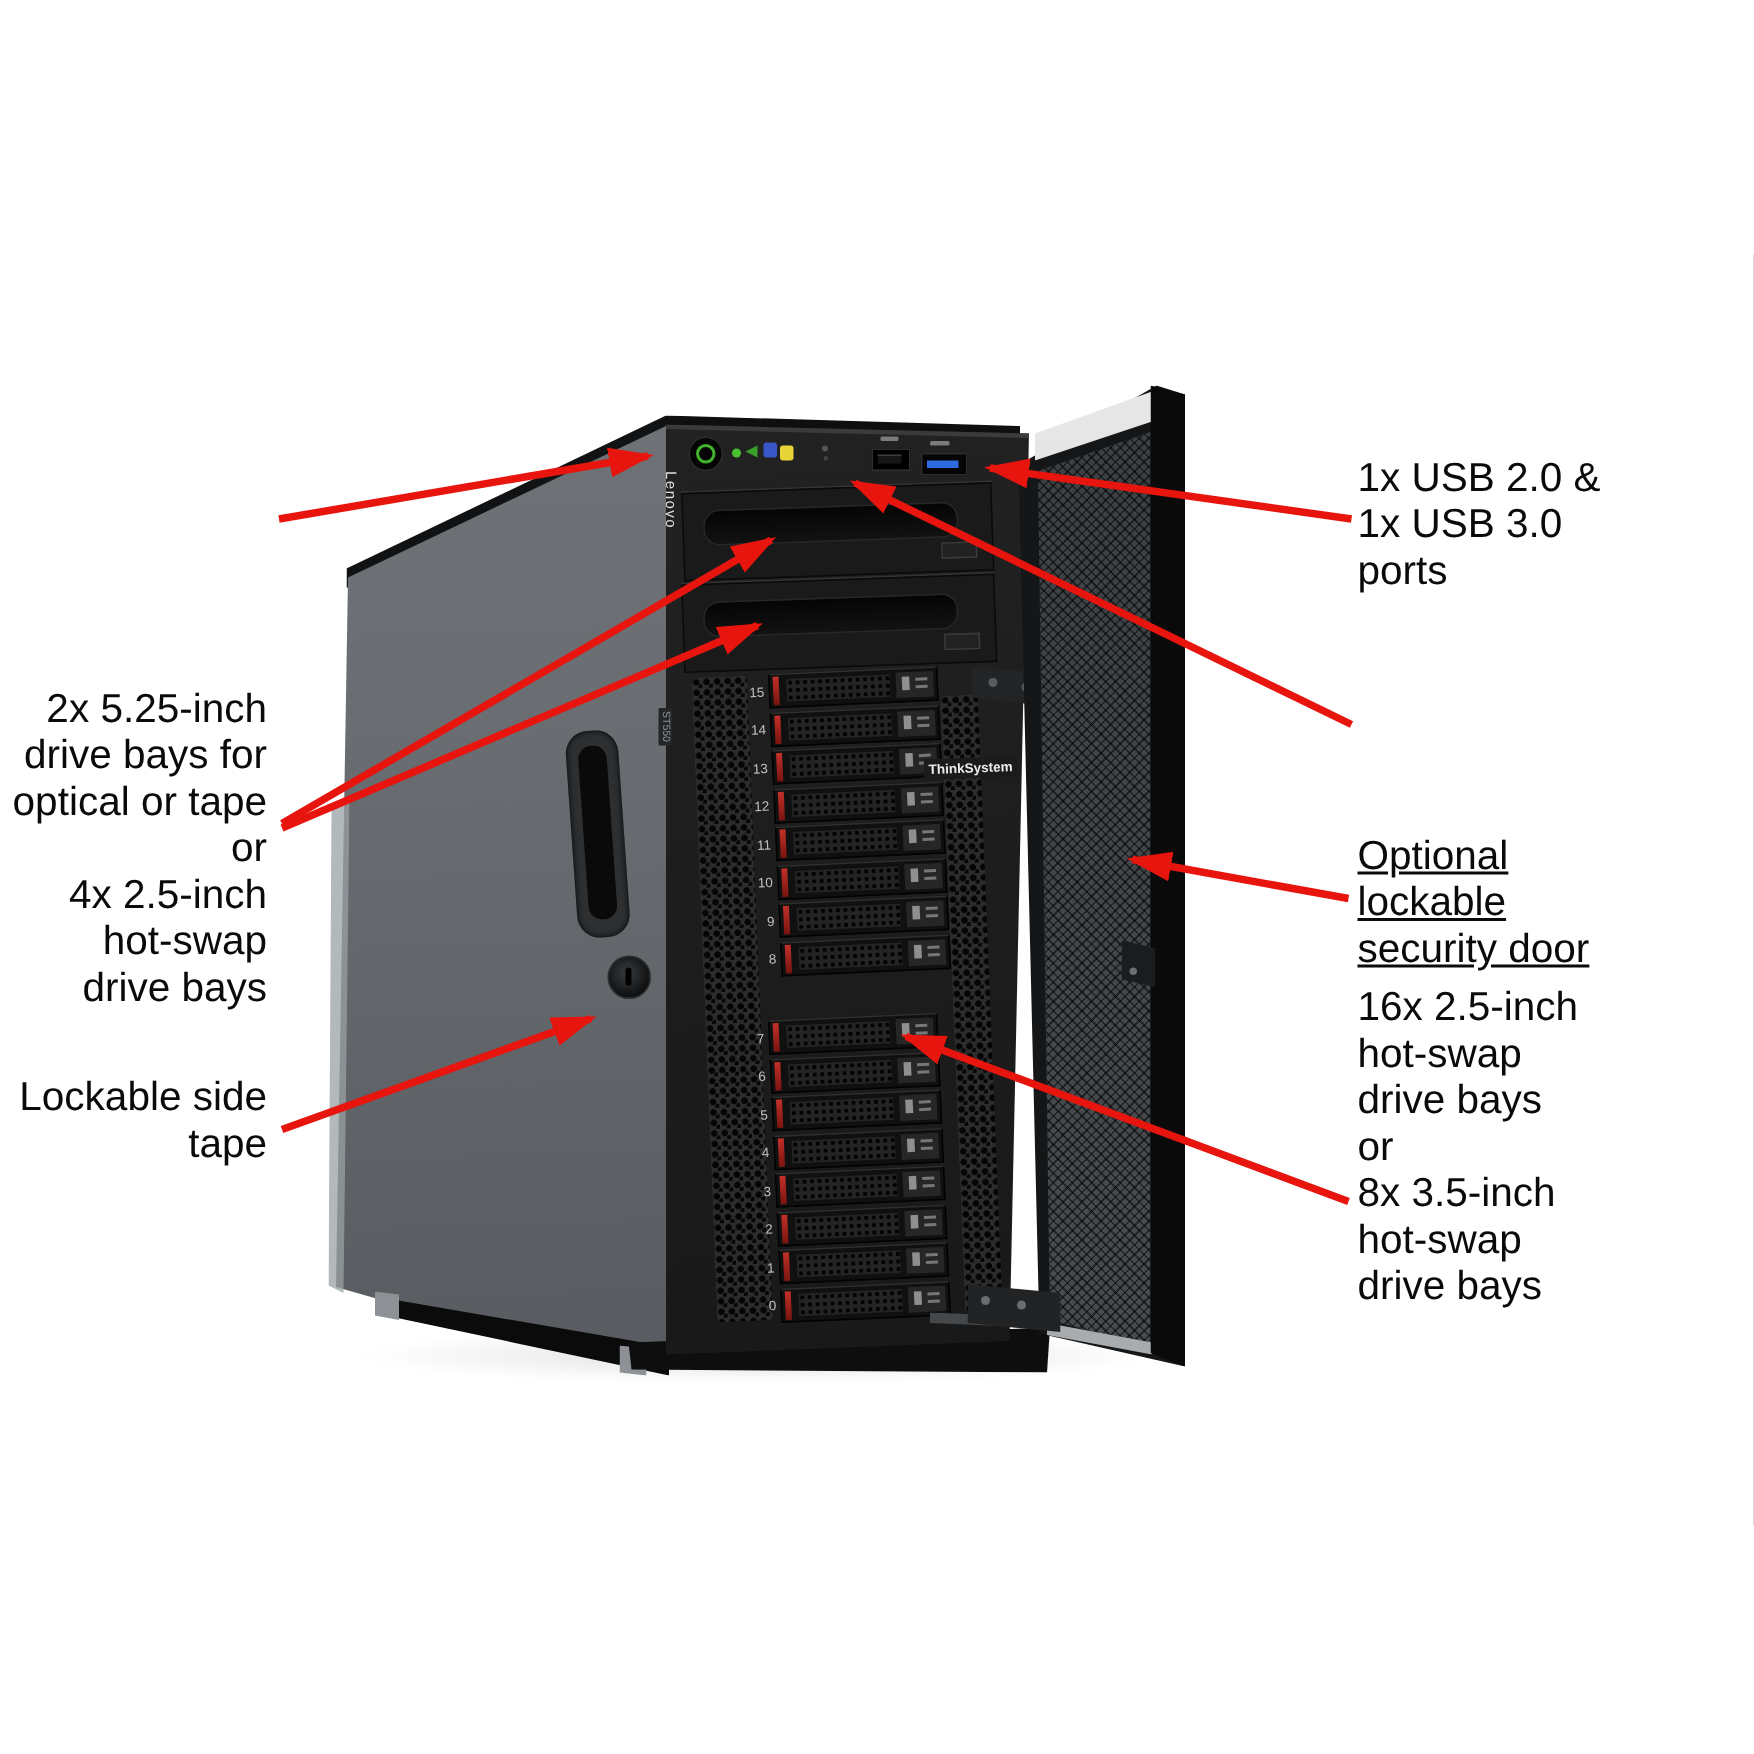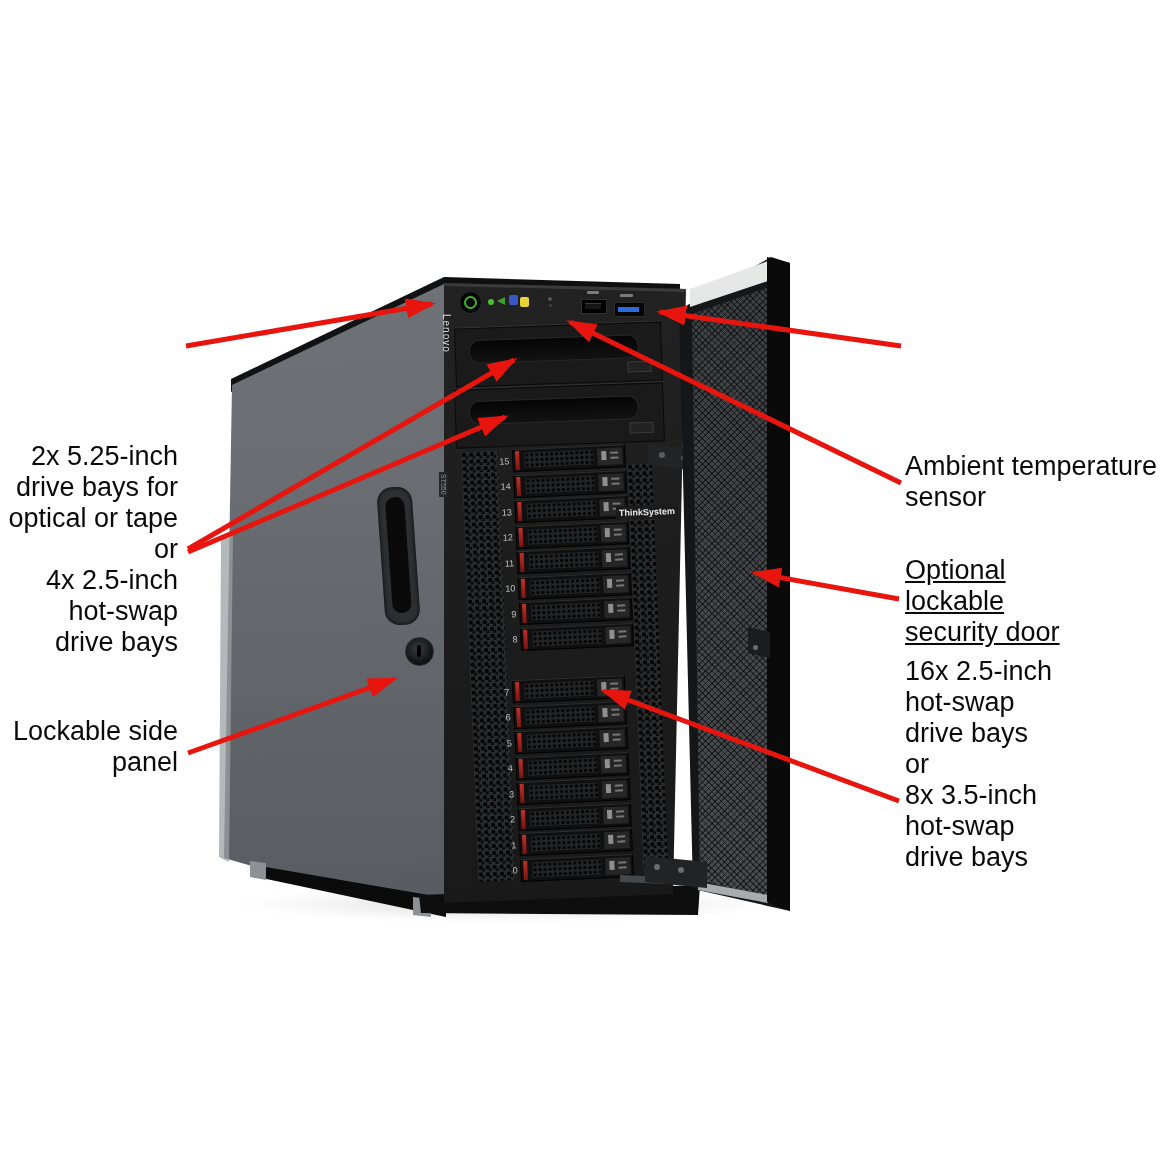--- a/index.html
+++ b/index.html
@@ -328,31 +328,32 @@
     <line class="arrow" x1="186" y1="346" x2="432" y2="304" stroke="#e8150f" stroke-width="5" marker-end="url(#ah)"></line>
     <line class="arrow" x1="188" y1="549" x2="514" y2="360" stroke="#e8150f" stroke-width="5" marker-end="url(#ah)"></line>
     <line class="arrow" x1="188" y1="552" x2="505" y2="417" stroke="#e8150f" stroke-width="5" marker-end="url(#ah)"></line>
     <line class="arrow" x1="188" y1="753" x2="394" y2="679" stroke="#e8150f" stroke-width="5" marker-end="url(#ah)"></line>
     <line class="arrow" x1="901" y1="346" x2="660" y2="312" stroke="#e8150f" stroke-width="5" marker-end="url(#ah)"></line>
     <line class="arrow" x1="901" y1="483" x2="570" y2="322" stroke="#e8150f" stroke-width="5" marker-end="url(#ah)"></line>
     <line class="arrow" x1="899" y1="599" x2="755" y2="573" stroke="#e8150f" stroke-width="5" marker-end="url(#ah)"></line>
     <line class="arrow" x1="899" y1="801" x2="604" y2="691" stroke="#e8150f" stroke-width="5" marker-end="url(#ah)"></line>
   </svg>
 
-  <div class="ann left-col ann-optical" style="color: rgb(10, 10, 10);">2x 5.25-inch
+  <div class="ann left-col ann-optical" style="color: rgb(10, 10, 10); margin-top: 16px;">2x 5.25-inch
 drive bays for
 optical or tape
 or
 4x 2.5-inch
 hot-swap
 drive bays</div>
   <div class="ann left-col ann-sidepanel" style="color: rgb(10, 10, 10);">Lockable side
-panel</div>
-  <div class="ann right-col ann-ambient" style="color: rgb(10, 10, 10);">Ambient temperature
-sensor</div>
+tape</div>
+  <div class="ann right-col ann-usb" style="color: rgb(10, 10, 10);">1x USB 2.0 &amp;
+1x USB 3.0
+ports</div>
   <div class="ann right-col ann-door" style="color: rgb(10, 10, 10); text-decoration: underline;">Optional
 lockable
 security door</div>
   <div class="ann right-col ann-bays16" style="color: rgb(10, 10, 10);">16x 2.5-inch
 hot-swap
 drive bays
 or
 8x 3.5-inch
 hot-swap
 drive bays</div>

